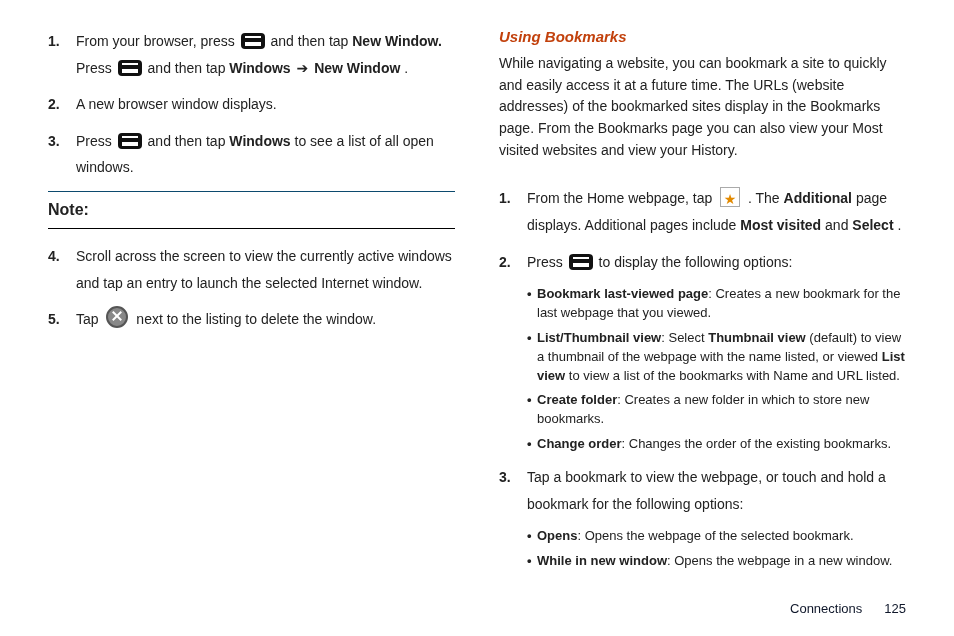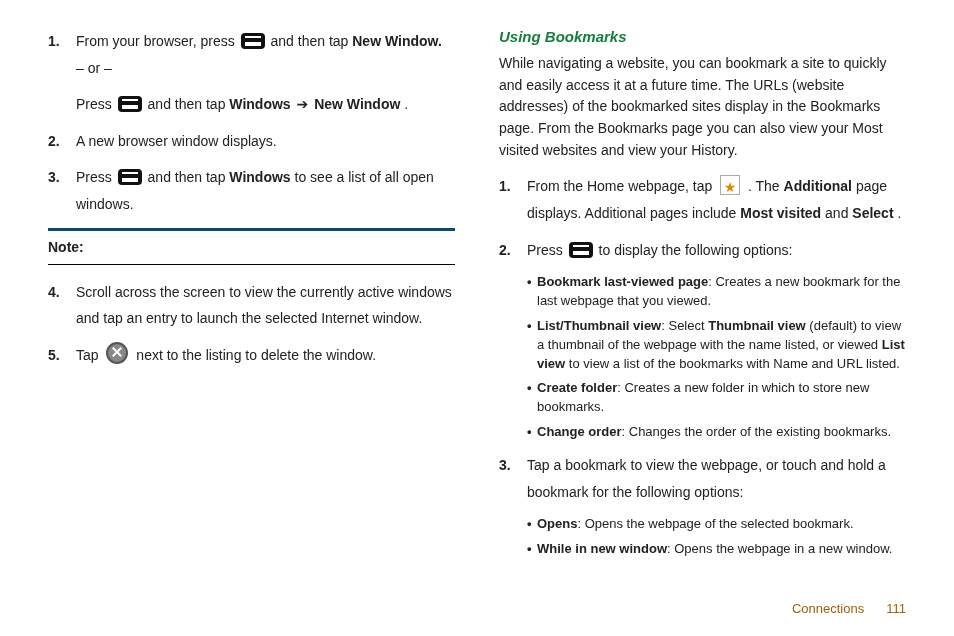--- a/index.html
+++ b/index.html
@@ -95,40 +95,40 @@
     content:"";
     position:absolute;
     left:3px; right:3px; top:7px;
     border-top:2px solid #fff;
   }
   .close-icon::before{ transform:rotate(45deg);}
   .close-icon::after{ transform:rotate(-45deg);}
   .b { font-weight:bold; }
   .arrow { margin:0 2px; }
   .note-box{
-    border-top:3px solid #0c4a6e;
+    border-top:1px solid #0c4a6e;
     border-bottom:1px solid #000;
     padding:6px 0;
     margin:10px 0 14px 0;
-    font-size:14px;
+    font-size:16px;
     line-height:1.5;
   }
   .note-box .nb-label{ font-weight:bold; }
   .note-box .nb-body{ display:block; margin-left:36px; margin-top:-18px;}
   .inner-indent{ margin-left:28px; line-height:1.9; margin-bottom:10px;}
   .sub-head{
-    color:#15803d;
+    color:#c2410c;
     font-style:italic;
     font-weight:bold;
     font-size:15px;
     margin:0 0 8px 0;
   }
   .intro{
     line-height:1.55;
-    margin-bottom:12px;
+    margin-bottom:24px;
   }
   .bullets{
     margin:0 0 10px 0;
     padding-left:0;
   }
   .bullet{
     display:flex;
     font-size:13px;
     line-height:1.45;
     margin-bottom:6px;
@@ -139,40 +139,39 @@
   }
   .bullet .btxt{ flex:1; }
   .bullets-wrap{ margin-left:28px; }
   .footer{
     position:absolute;
     bottom:20px;
     right:48px;
     font-size:13px;
     display:flex;
     gap:22px;
-    color:#a16207;
+    color:#0f172a;
   }
 </style>
 </head>
 <body>
 
 <div class="page">
 
   <div class="col">
 
     <div class="ol">
 
       <div class="li">
         <span class="num">1.</span>
         <span class="body">
           <span>From your browser, press </span>
           <span class="menu-icon"></span>
           <span> and then tap </span>
           <span class="b">New Window.</span>
-          <div class="inner-indent" style="margin-left:0">– or –</div>
           <span>Press </span>
           <span class="menu-icon"></span>
           <span> and then tap </span>
           <span class="b">Windows</span>
           <span class="arrow"> ➔ </span>
           <span class="b">New Window</span>
           <span>.</span>
         </span>
       </div>
 
@@ -296,14 +295,14 @@
           </div>
         </div>
       </div>
 
     </div>
   </div>
 </div>
 
 <div class="footer">
   <span>Connections</span>
-  <span>111</span>
+  <span>125</span>
 </div>
 
 </body></html>

